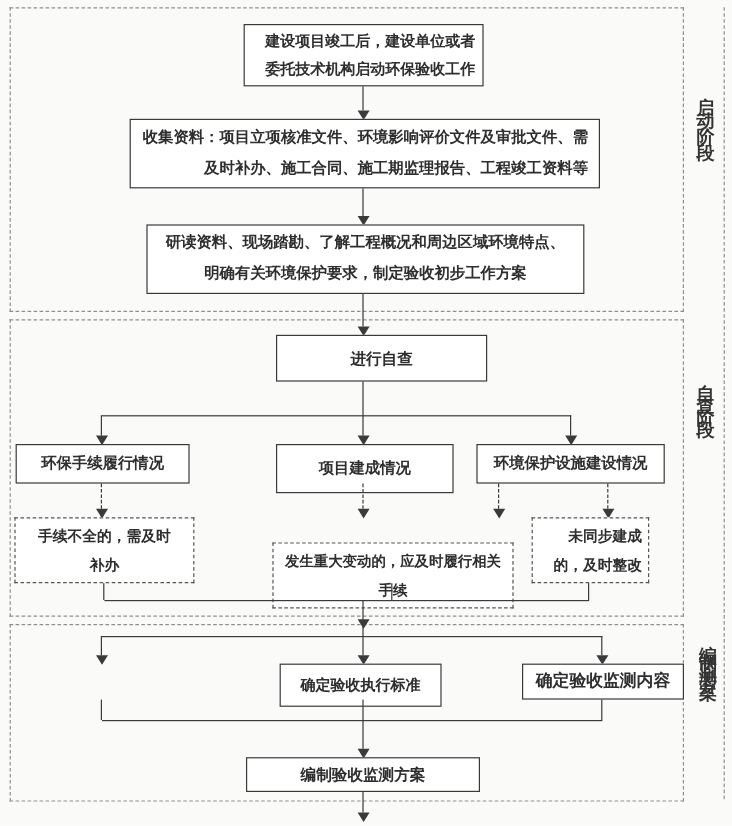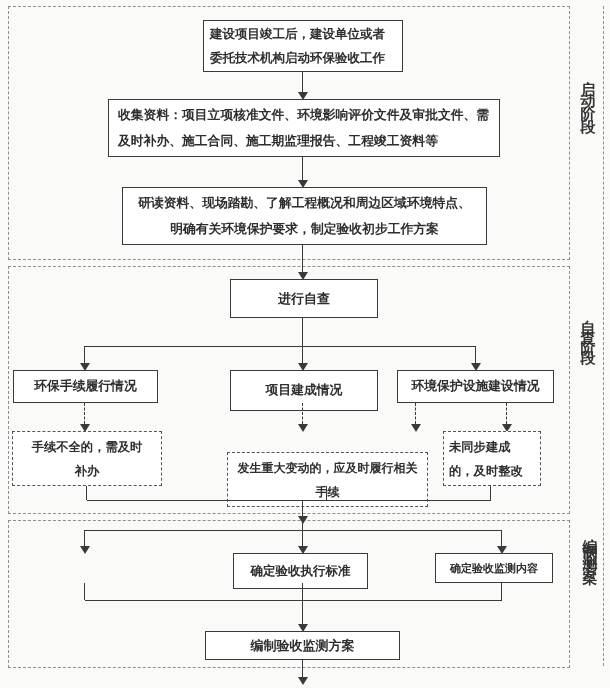--- a/index.html
+++ b/index.html
@@ -12,21 +12,21 @@
   body{background:#fff;font-family:"DejaVu Sans",sans-serif;}
   #stage{position:relative;width:610px;height:688px;background:var(--bg);overflow:hidden;color:var(--tc);}
   .section{position:absolute;border:1.2px dashed var(--sc);background:transparent;}
   .vlabel{position:absolute;writing-mode:vertical-rl;text-orientation:upright;
           font-size:15px;font-weight:600;color:#333;line-height:1;}
   .box{position:absolute;background:#fff;border:1.6px solid var(--lc);
        display:flex;align-items:center;justify-content:center;
        font-weight:600;color:var(--tc);box-sizing:border-box;text-align:center;}
   .box.dashed{border:1.4px dashed #555;}
   .box .txt{display:block;width:100%;}
-  .left .txt{text-align:left;}
+  .left .txt{text-align:right;}
   .vl{position:absolute;width:0;border-left:1.6px solid var(--lc);margin-left:-1px;}
   .vl.dsh{border-left-style:dashed;border-left-width:1.4px;}
   .hl{position:absolute;height:0;border-top:1.6px solid var(--lc);}
   .ah{position:absolute;width:0;height:0;margin-left:-5px;
       border-left:5px solid transparent;border-right:5px solid transparent;
       border-top:8px solid var(--lc);}
 </style>
 </head>
 <body>
 
@@ -55,21 +55,21 @@
   <div class="vl" style="left:303px;top:157px;height:23px;"></div>
   <div class="ah" style="left:303px;top:180px;"></div>
 
   <div class="box" style="left:122px;top:187px;width:365px;height:58px;font-size:12.8px;line-height:26px;padding:0 12px;justify-content:flex-end;">
     <span class="txt">研读资料、现场踏勘、了解工程概况和周边区域环境特点、明确有关环境保护要求，制定验收初步工作方案</span>
   </div>
 
   <div class="vl" style="left:303px;top:245px;height:27px;"></div>
   <div class="ah" style="left:303px;top:272px;"></div>
 
-  <div class="box" style="left:230px;top:279px;width:148px;height:39px;font-size:13px;">
+  <div class="box" style="left:230px;top:279px;width:176px;height:39px;font-size:13px;">
     <span class="txt">进行自查</span>
   </div>
 
   <div class="vl" style="left:303px;top:318px;height:28px;"></div>
   <div class="hl" style="left:85px;top:346px;width:391px;"></div>
   <div class="vl" style="left:85px;top:346px;height:17px;"></div>
   <div class="ah" style="left:85px;top:363px;"></div>
   <div class="vl" style="left:303px;top:346px;height:17px;"></div>
   <div class="ah" style="left:303px;top:363px;"></div>
   <div class="vl" style="left:476px;top:346px;height:17px;"></div>
@@ -115,21 +115,21 @@
   <div class="vl" style="left:85px;top:530px;height:16px;"></div>
   <div class="ah" style="left:85px;top:546px;"></div>
   <div class="vl" style="left:303px;top:530px;height:16px;"></div>
   <div class="ah" style="left:303px;top:546px;"></div>
   <div class="vl" style="left:502px;top:530px;height:16px;"></div>
   <div class="ah" style="left:502px;top:546px;"></div>
 
   <div class="box" style="left:233px;top:553px;width:135px;height:36px;font-size:12.5px;">
     <span class="txt">确定验收执行标准</span>
   </div>
-  <div class="box" style="left:435px;top:553px;width:118px;height:30px;font-size:11px;">
+  <div class="box" style="left:435px;top:553px;width:135px;height:30px;font-size:14px;">
     <span class="txt">确定验收监测内容</span>
   </div>
 
   <div class="vl" style="left:85px;top:583px;height:17px;"></div>
   <div class="vl" style="left:502px;top:583px;height:17px;"></div>
   <div class="hl" style="left:85px;top:600px;width:417px;"></div>
   <div class="vl" style="left:303px;top:583px;height:41px;"></div>
   <div class="ah" style="left:303px;top:624px;"></div>
 
   <div class="box" style="left:205px;top:631px;width:195px;height:29px;font-size:13px;">

